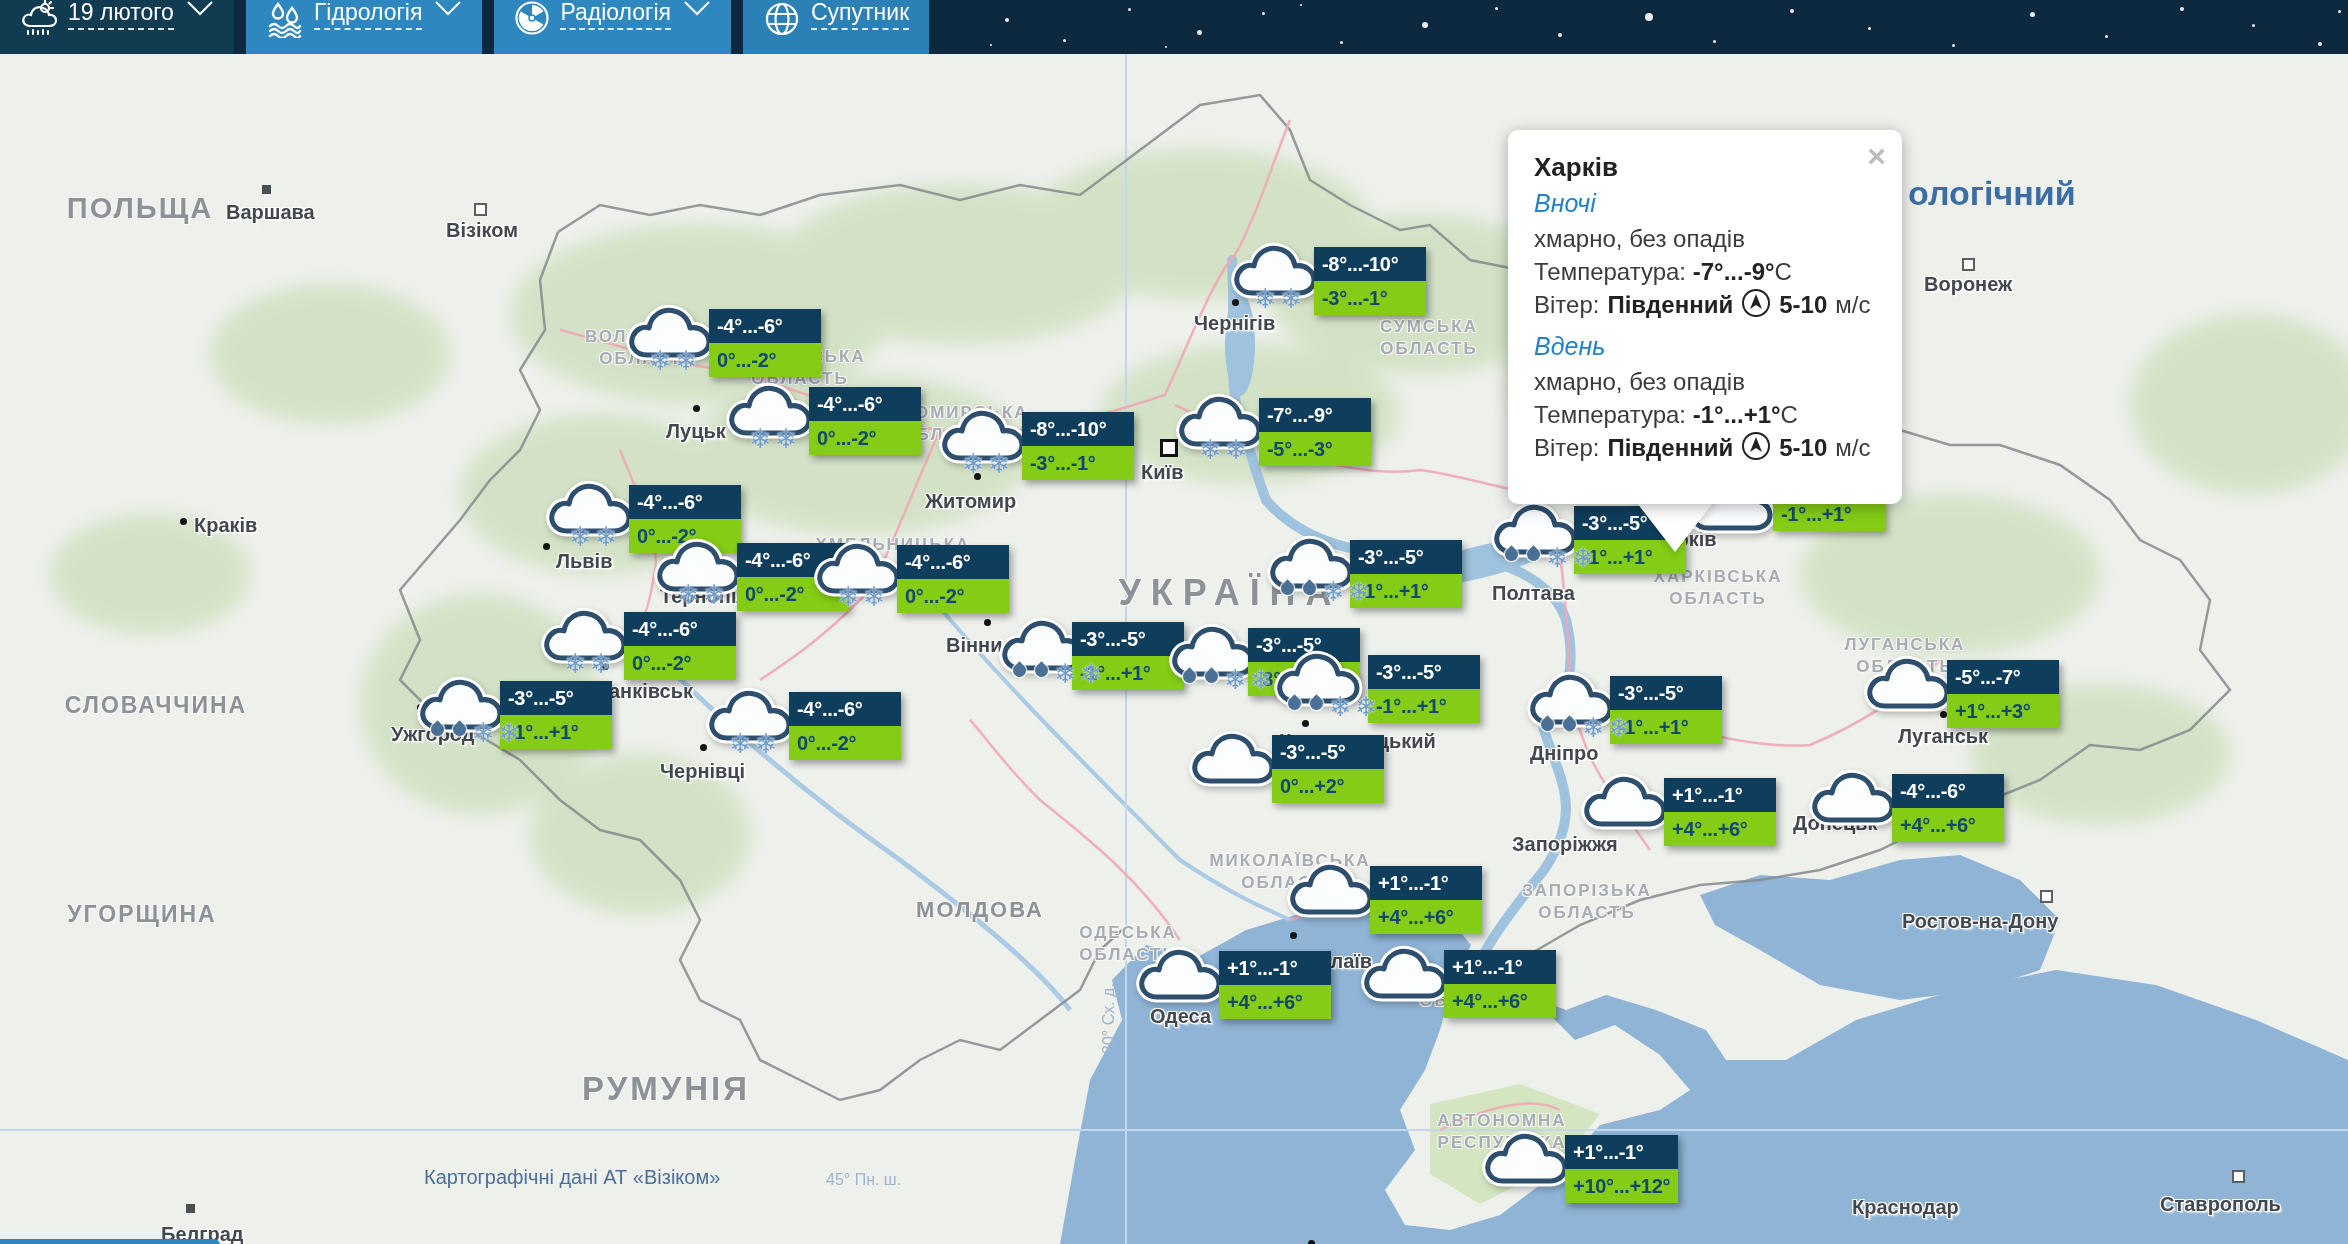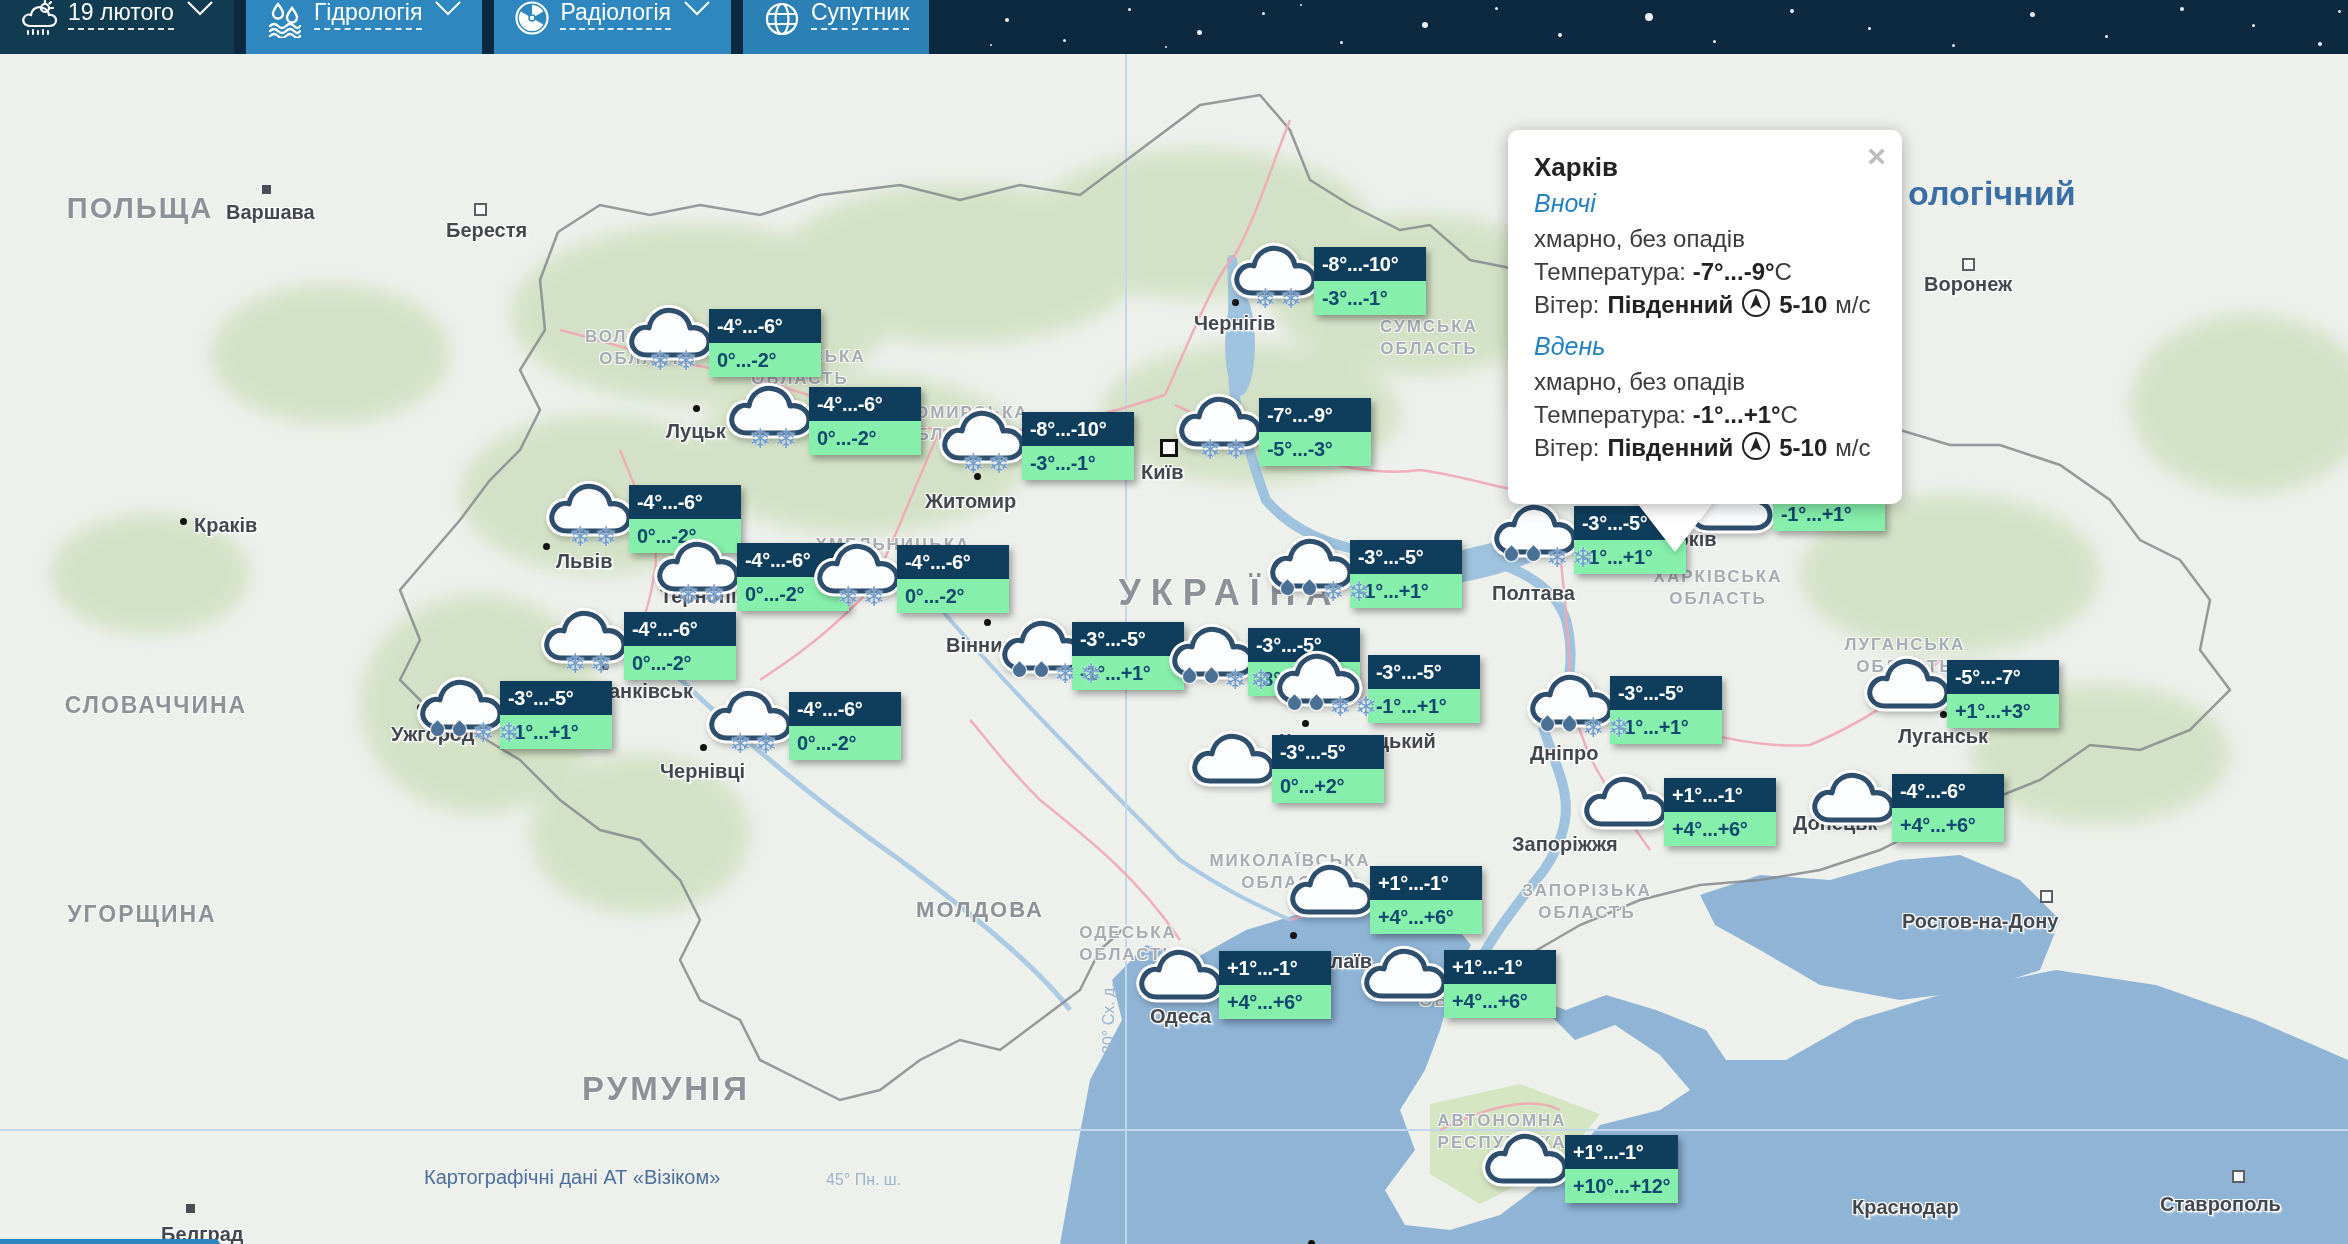--- a/index.html
+++ b/index.html
@@ -35,21 +35,21 @@
   .wmarker{position:absolute;z-index:3;}
   .wcloud{position:absolute;left:0;top:0;filter:drop-shadow(2px 3px 3px rgba(0,0,0,.25));}
   .precip{position:absolute;left:12px;top:44px;display:flex;align-items:center;gap:3px;z-index:1;}
   .flake{font-size:27px;color:#6f9ccc;text-shadow:0 0 2px #fff;font-family:"DejaVu Sans",sans-serif;}
   .drop{width:13px;height:13px;background:#4a7096;border-radius:0 50% 50% 50%;transform:rotate(45deg);
         margin:0 3px 6px 3px;box-shadow:0 0 0 1.5px rgba(255,255,255,.7);}
   .wlabel{position:absolute;box-shadow:3px 4px 7px rgba(0,0,0,.35);}
   .wnight,.wday{min-width:96px;padding:3px 8px;font-size:20px;font-weight:bold;line-height:28px;
         letter-spacing:-.3px;white-space:nowrap;}
   .wnight{background:#0f3e5d;color:#fff;}
-  .wday{background:#86efac;color:#12496e;}
+  .wday{background:#84cc16;color:#12496e;}
   
   #popup{position:absolute;left:1508px;top:76px;width:394px;height:374px;background:#fff;border-radius:10px;
         box-shadow:0 3px 16px rgba(0,0,0,.3);z-index:40;padding:22px 26px;box-sizing:border-box;}
   #popup-tail{position:absolute;left:1630px;top:440px;width:0;height:0;z-index:39;
         border-left:45px solid transparent;border-right:45px solid transparent;border-top:58px solid #fff;
         filter:drop-shadow(0 4px 3px rgba(0,0,0,.15));}
   #popup .title{font-size:26px;font-weight:bold;color:#222;margin-bottom:6px;}
   #popup .period{font-size:25px;font-style:italic;color:#2382c4;margin:6px 0 4px 0;}
   #popup .row{font-size:24px;color:#3b3b3b;line-height:33px;}
   #popup b{color:#222;}
@@ -218,21 +218,21 @@
         <div class="cdot" style="left: 1302px; top: 666px;"></div>
         <div class="city-label" style="left: 1279px; top: 676px;">Кропивницький</div>
         <div class="cdot" style="left: 1180px; top: 941px;"></div>
         <div class="city-label" style="left: 1150px; top: 951px;">Одеса</div>
         <div class="cdot" style="left: 1290px; top: 878px;"></div>
         <div class="city-label" style="left: 1280px; top: 896px;">Миколаїв</div>
         <div class="cdot" style="left: 1308px; top: 1186px;"></div>
         <div class="bsquare" style="left: 262px; top: 131px;"></div>
         <div class="city-label" style="left: 226px; top: 147px;">Варшава</div>
         <div class="osquare" style="left: 474px; top: 149px;"></div>
-        <div class="city-label" style="left: 446px; top: 165px;">Берестя</div>
+        <div class="city-label" style="left: 446px; top: 165px;">Візіком</div>
         <div class="cdot" style="left: 180px; top: 464px;"></div>
         <div class="city-label" style="left: 194px; top: 460px;">Краків</div>
         <div class="osquare" style="left: 1962px; top: 204px;"></div>
         <div class="city-label" style="left: 1924px; top: 219px;">Воронеж</div>
         <div class="osquare" style="left: 2040px; top: 836px;"></div>
         <div class="city-label" style="left: 1902px; top: 856px;">Ростов-на-Дону</div>
         <div class="city-label" style="left: 1852px; top: 1142px;">Краснодар</div>
         <div class="osquare" style="left: 2232px; top: 1116px;"></div>
         <div class="city-label" style="left: 2160px; top: 1139px;">Ставрополь</div>
         <div class="bsquare" style="left: 186px; top: 1150px;"></div>

